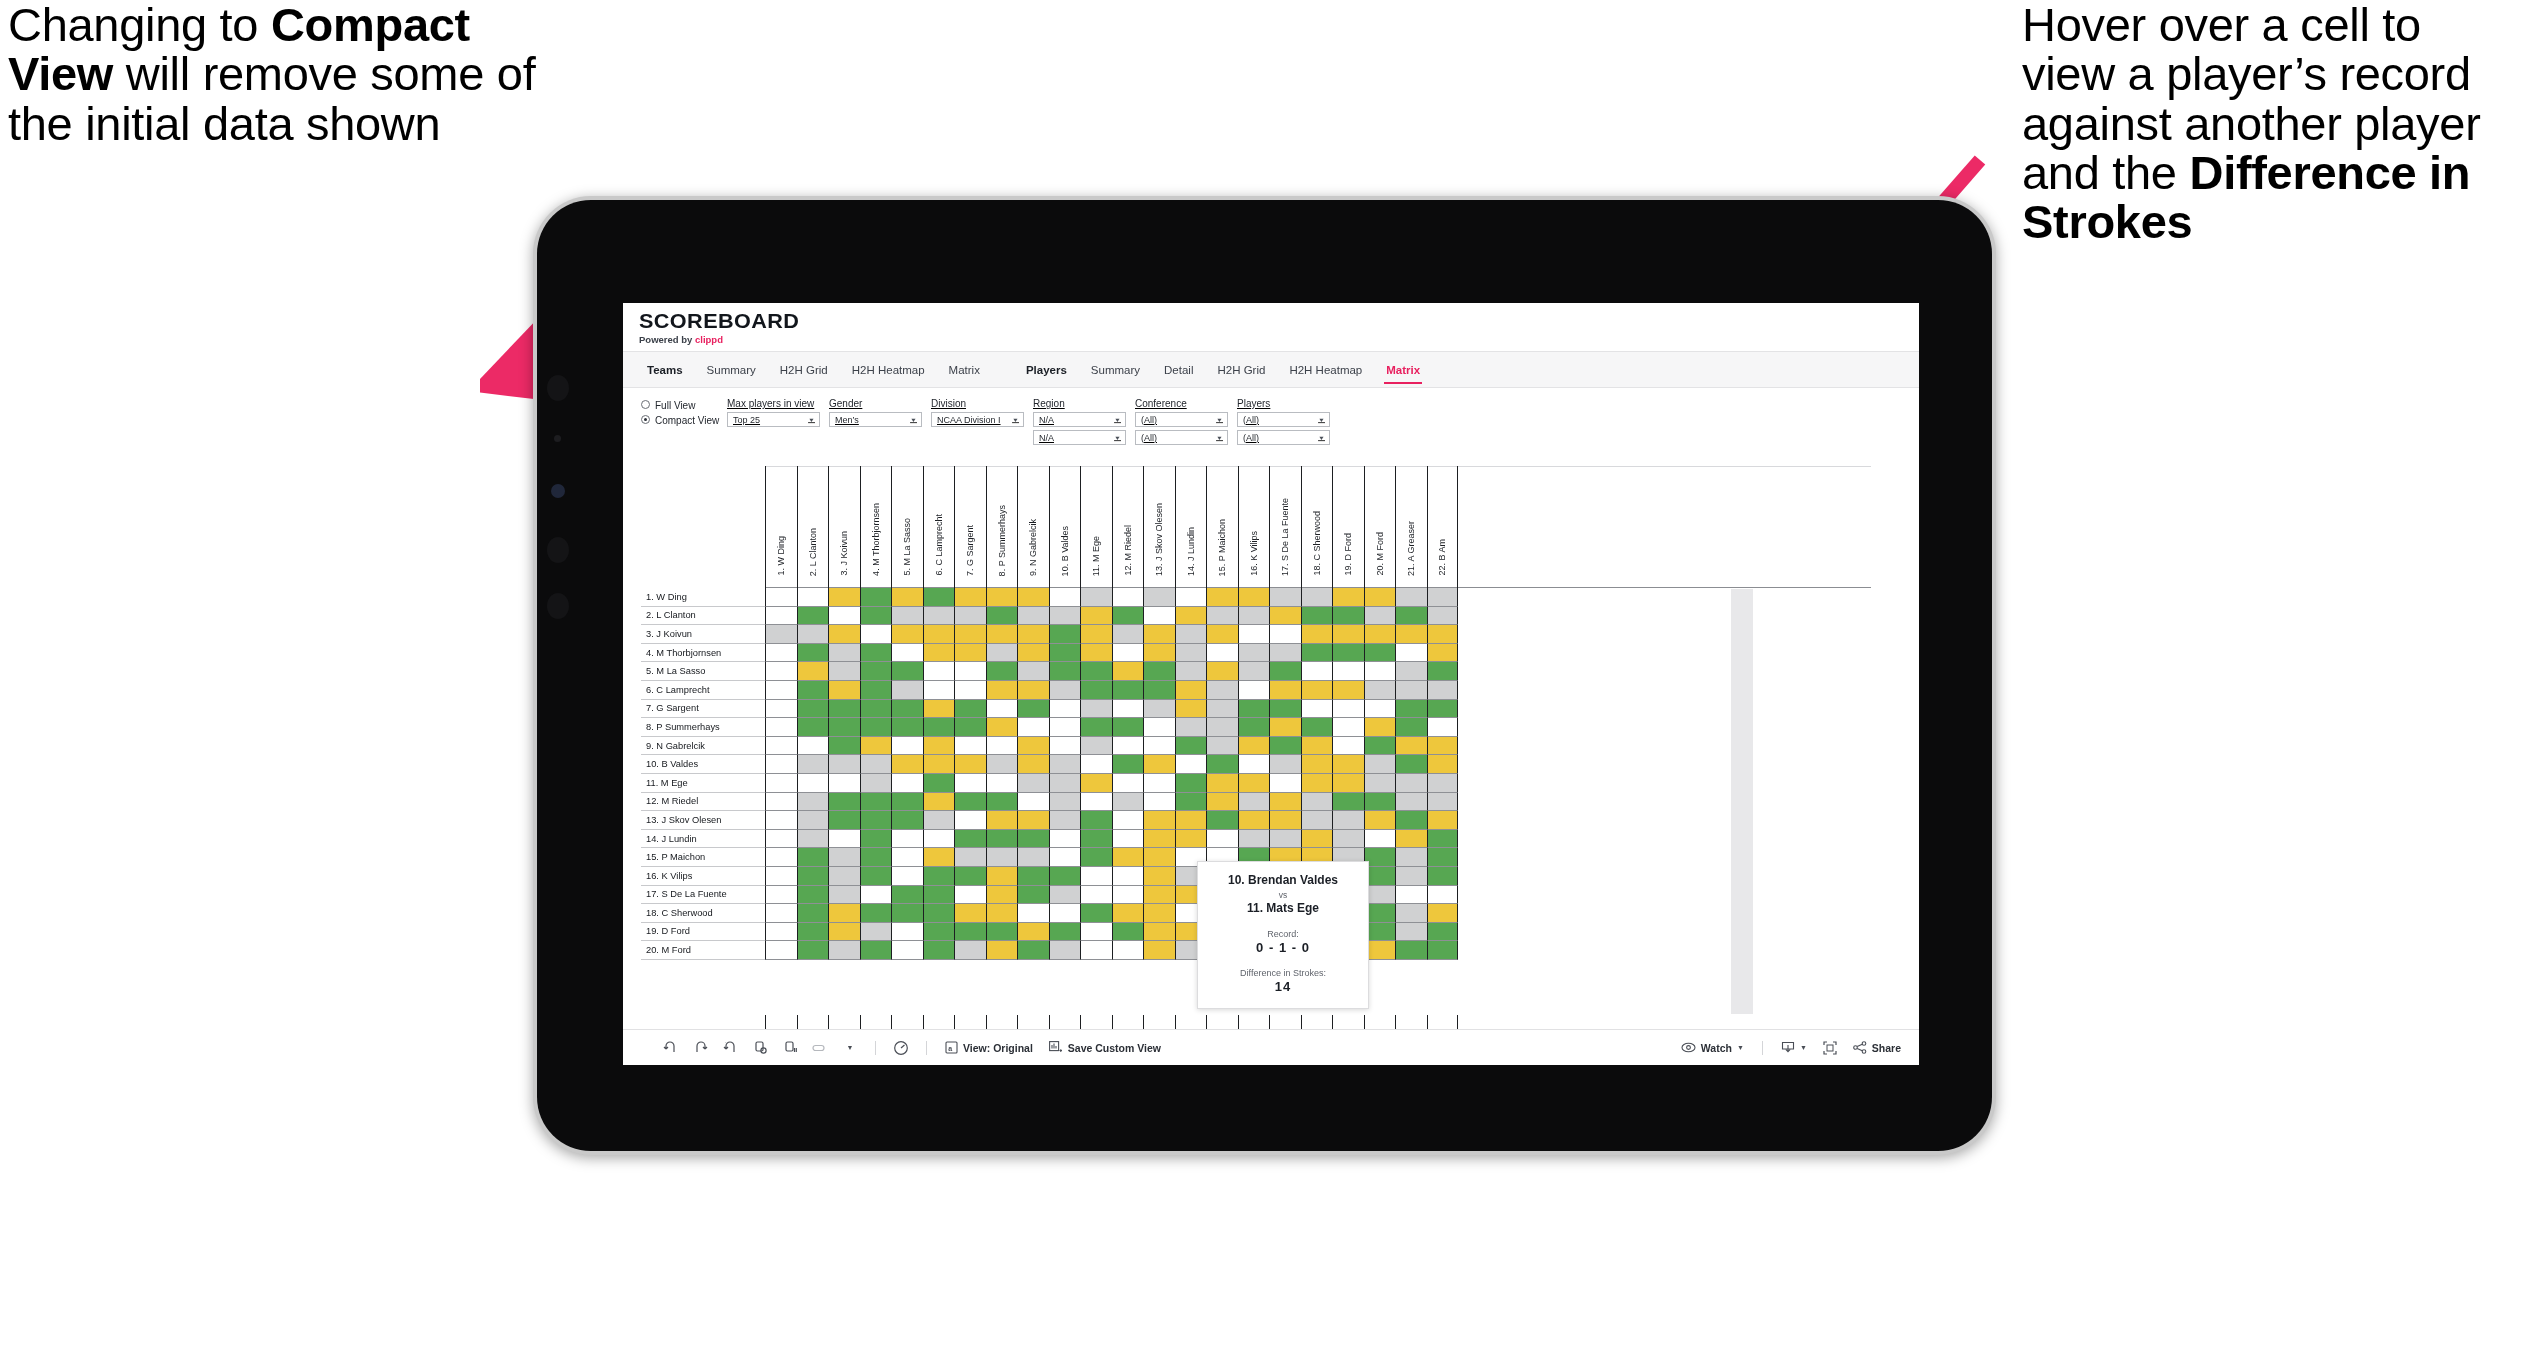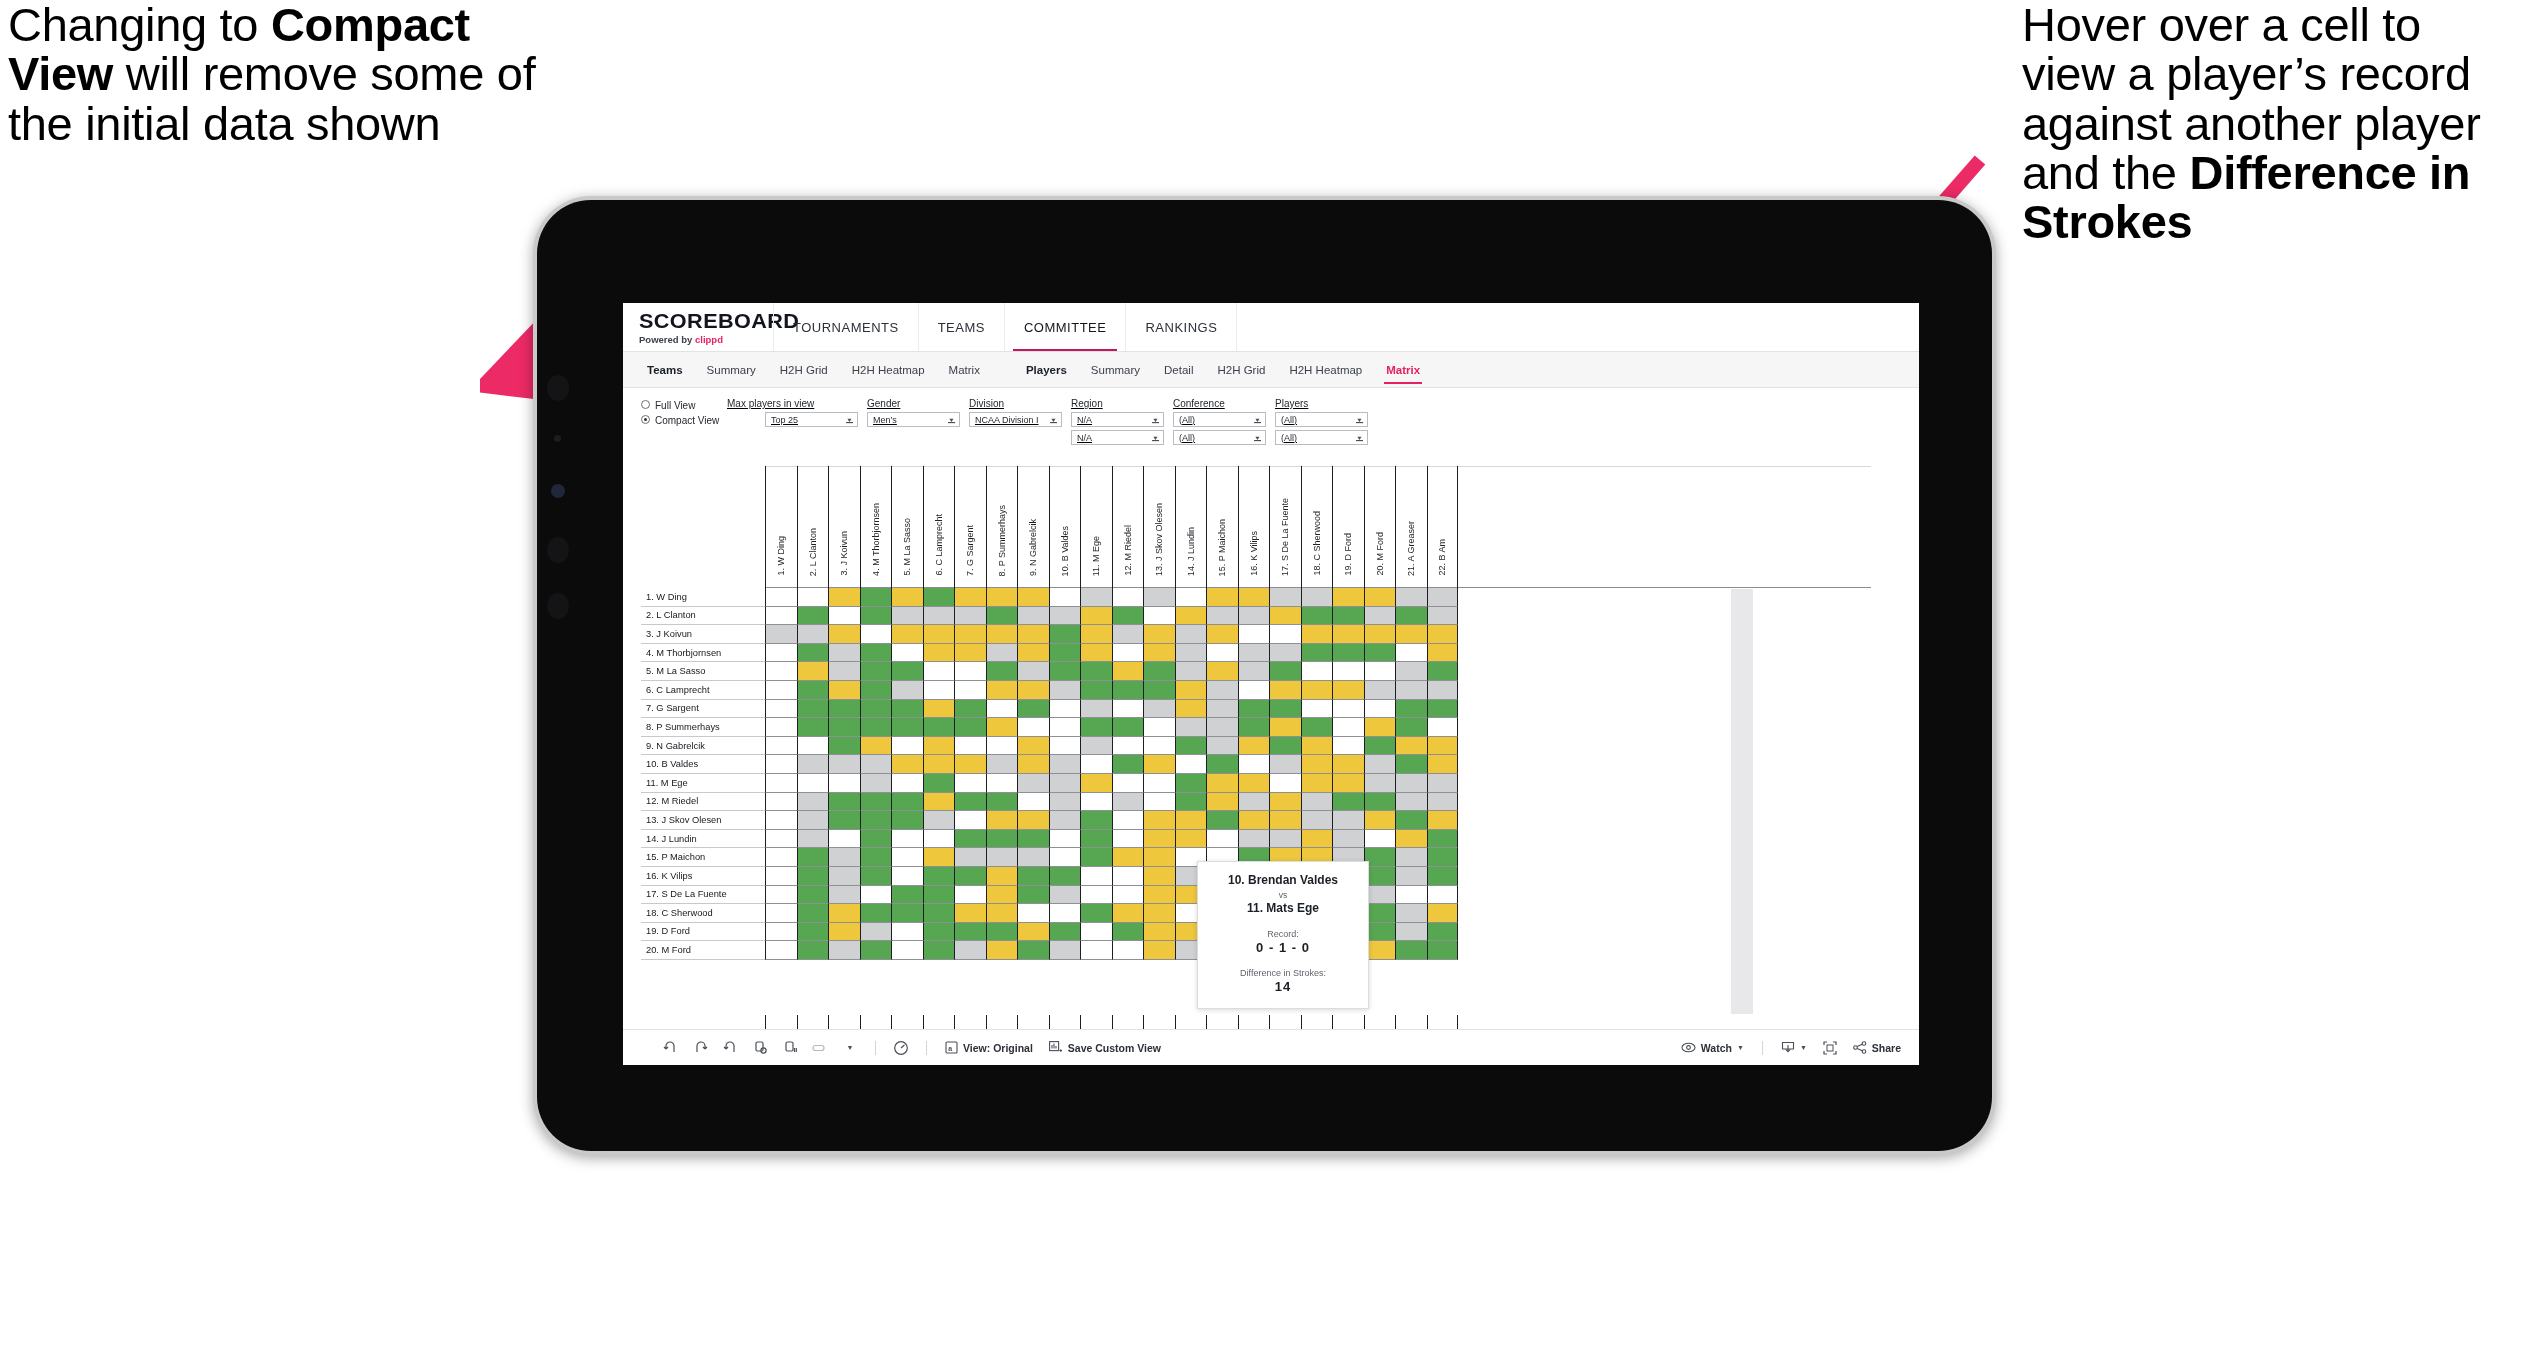--- a/index.html
+++ b/index.html
@@ -140,21 +140,21 @@
 
   .fcol { margin-right:9px; }
   .fcol-label { font-size:10px; color:#23272e; margin-bottom:3px; }
   .sel {
     height:15px; border:1px solid #b9bcc1; background:#fff;
     display:flex; align-items:center; justify-content:space-between;
     padding:0 4px 0 5px; font-size:9px; color:#1f2329;
     margin-bottom:3px; cursor:pointer;
   }
   .sel .caret { font-size:7px; color:#4b5059; transform:scaleY(.8); }
-  .w-maxp  { width:93px;margin-left:38px; }
+  .w-maxp  { width:93px; }
   .w-gender{ width:93px; }
   .w-div   { width:93px; }
   .w-reg   { width:93px; }
   .w-conf  { width:93px; }
   .w-play  { width:93px; }
 
   
   #matrix-wrap {
     position:absolute; left:18px; top:78px;
     width:1230px; height:548px;
@@ -307,34 +307,20 @@
     <div class="bezel-dot" id="cam4"></div>
     <div class="bezel-dot" id="cam5"></div>
 
     <div id="screen">
 
       <div id="app-header">
         <div id="brand">
           <div id="brand-title">SCOREBOARD</div>
           <div id="brand-sub"><span>Powered by </span><span class="pink">clippd</span></div>
         </div>
-        <div class="topnav" id="topnav">
-            <div class="topnav-item">
-              <span>TOURNAMENTS</span>
-            </div>
-            <div class="topnav-item">
-              <span>TEAMS</span>
-            </div>
-            <div class="topnav-item active">
-              <span>COMMITTEE</span>
-            </div>
-            <div class="topnav-item">
-              <span>RANKINGS</span>
-            </div>
-          </div>
       </div>
 
       <div id="subbar">
         <div class="tabgroup" id="subtabs-left">
             <div class="tab bold"><span>Teams</span></div>
             <div class="tab"><span>Summary</span></div>
             <div class="tab"><span>H2H Grid</span></div>
             <div class="tab"><span>H2H Heatmap</span></div>
             <div class="tab"><span>Matrix</span></div>
           </div>

